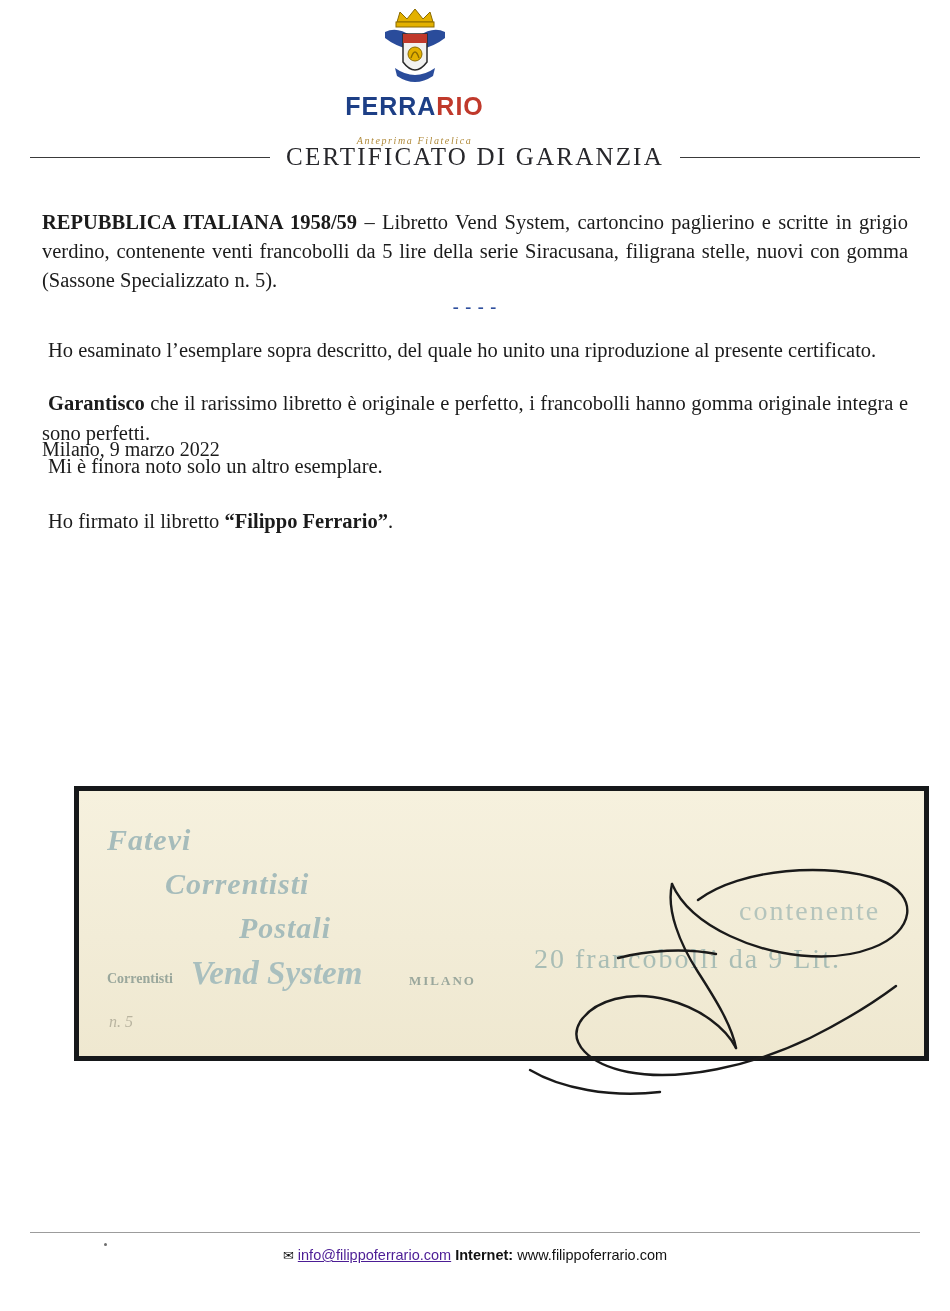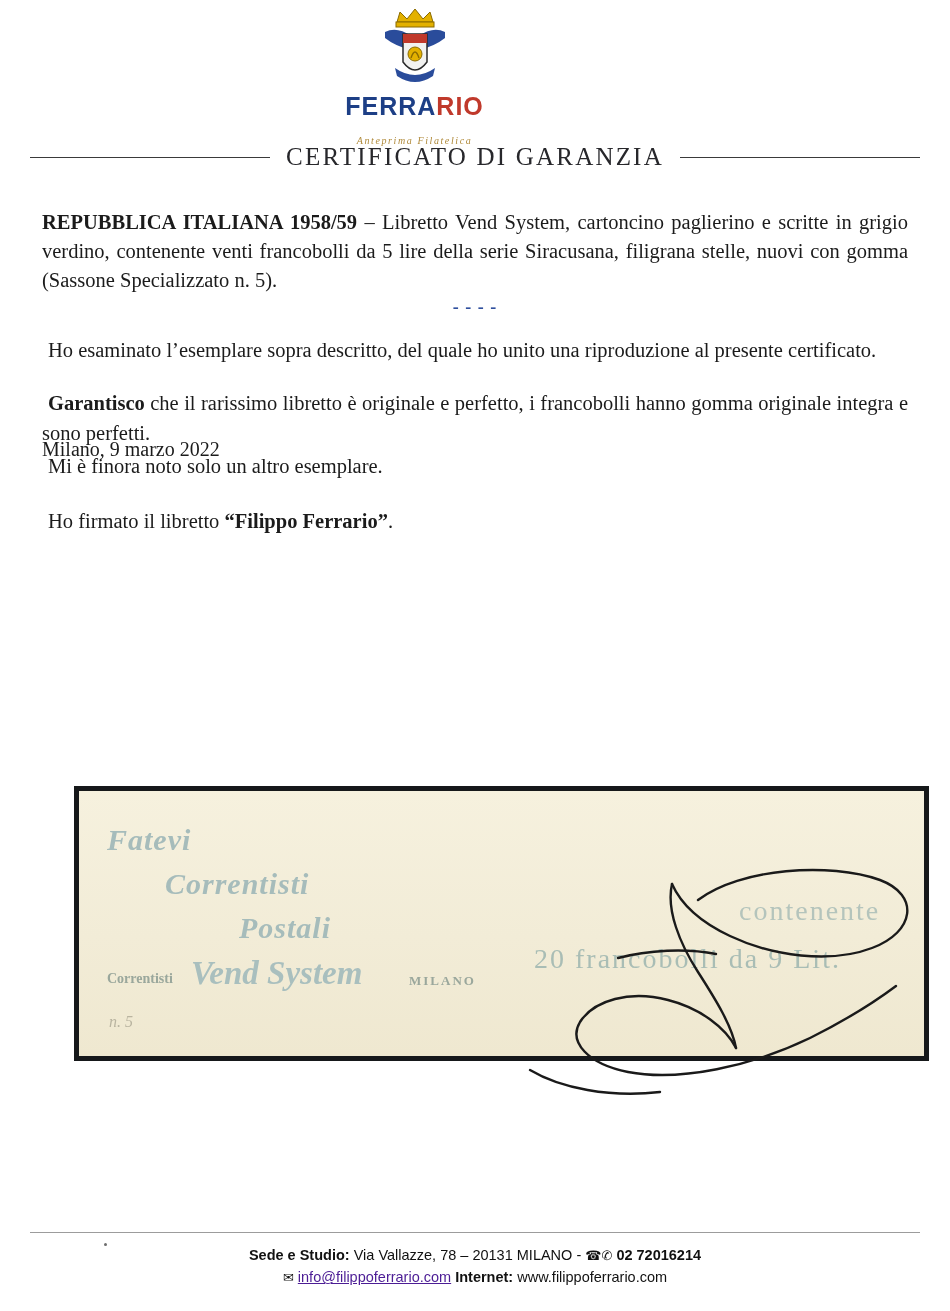--- a/index.html
+++ b/index.html
@@ -318,21 +318,18 @@
       <path d="M238 118 C268 110 306 108 336 114"></path>
       <path d="M150 230 C180 248 230 258 280 252"></path>
     </g>
   </svg>
 </div>
 
 <div class="footer-rule"></div>
 <div class="dot-mark"></div>
 <div class="footer">
   <div>
-    <b>Sede e Studio:</b><span> Via Vallazze, 78 – 20131 MILANO - </span><span class="ico">☎✆</span> <b>02 72016214</b>
-  </div>
-  <div>
     <span class="ico">✉</span>
     <a class="mail" href="#">info@filippoferrario.com</a>
     <b>Internet:</b>
     <span class="web">www.filippoferrario.com</span>
   </div>
 </div>
 
 </body></html>

